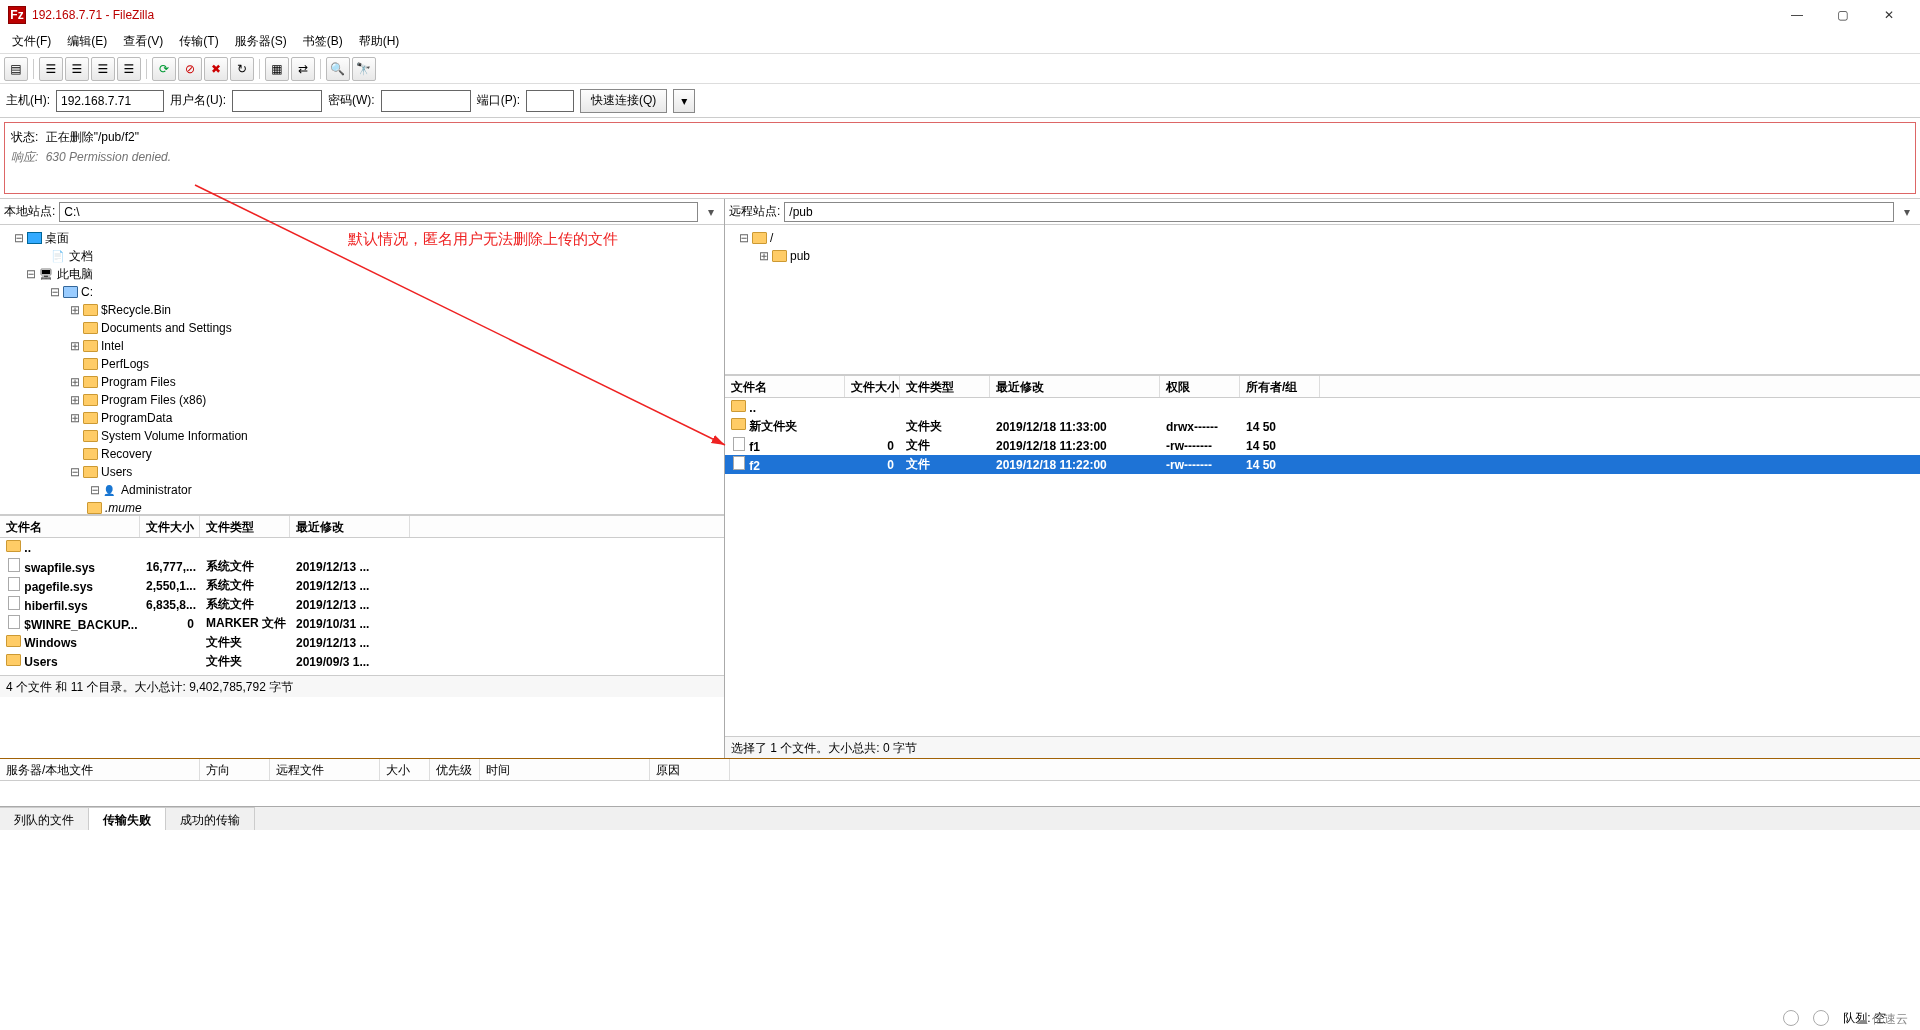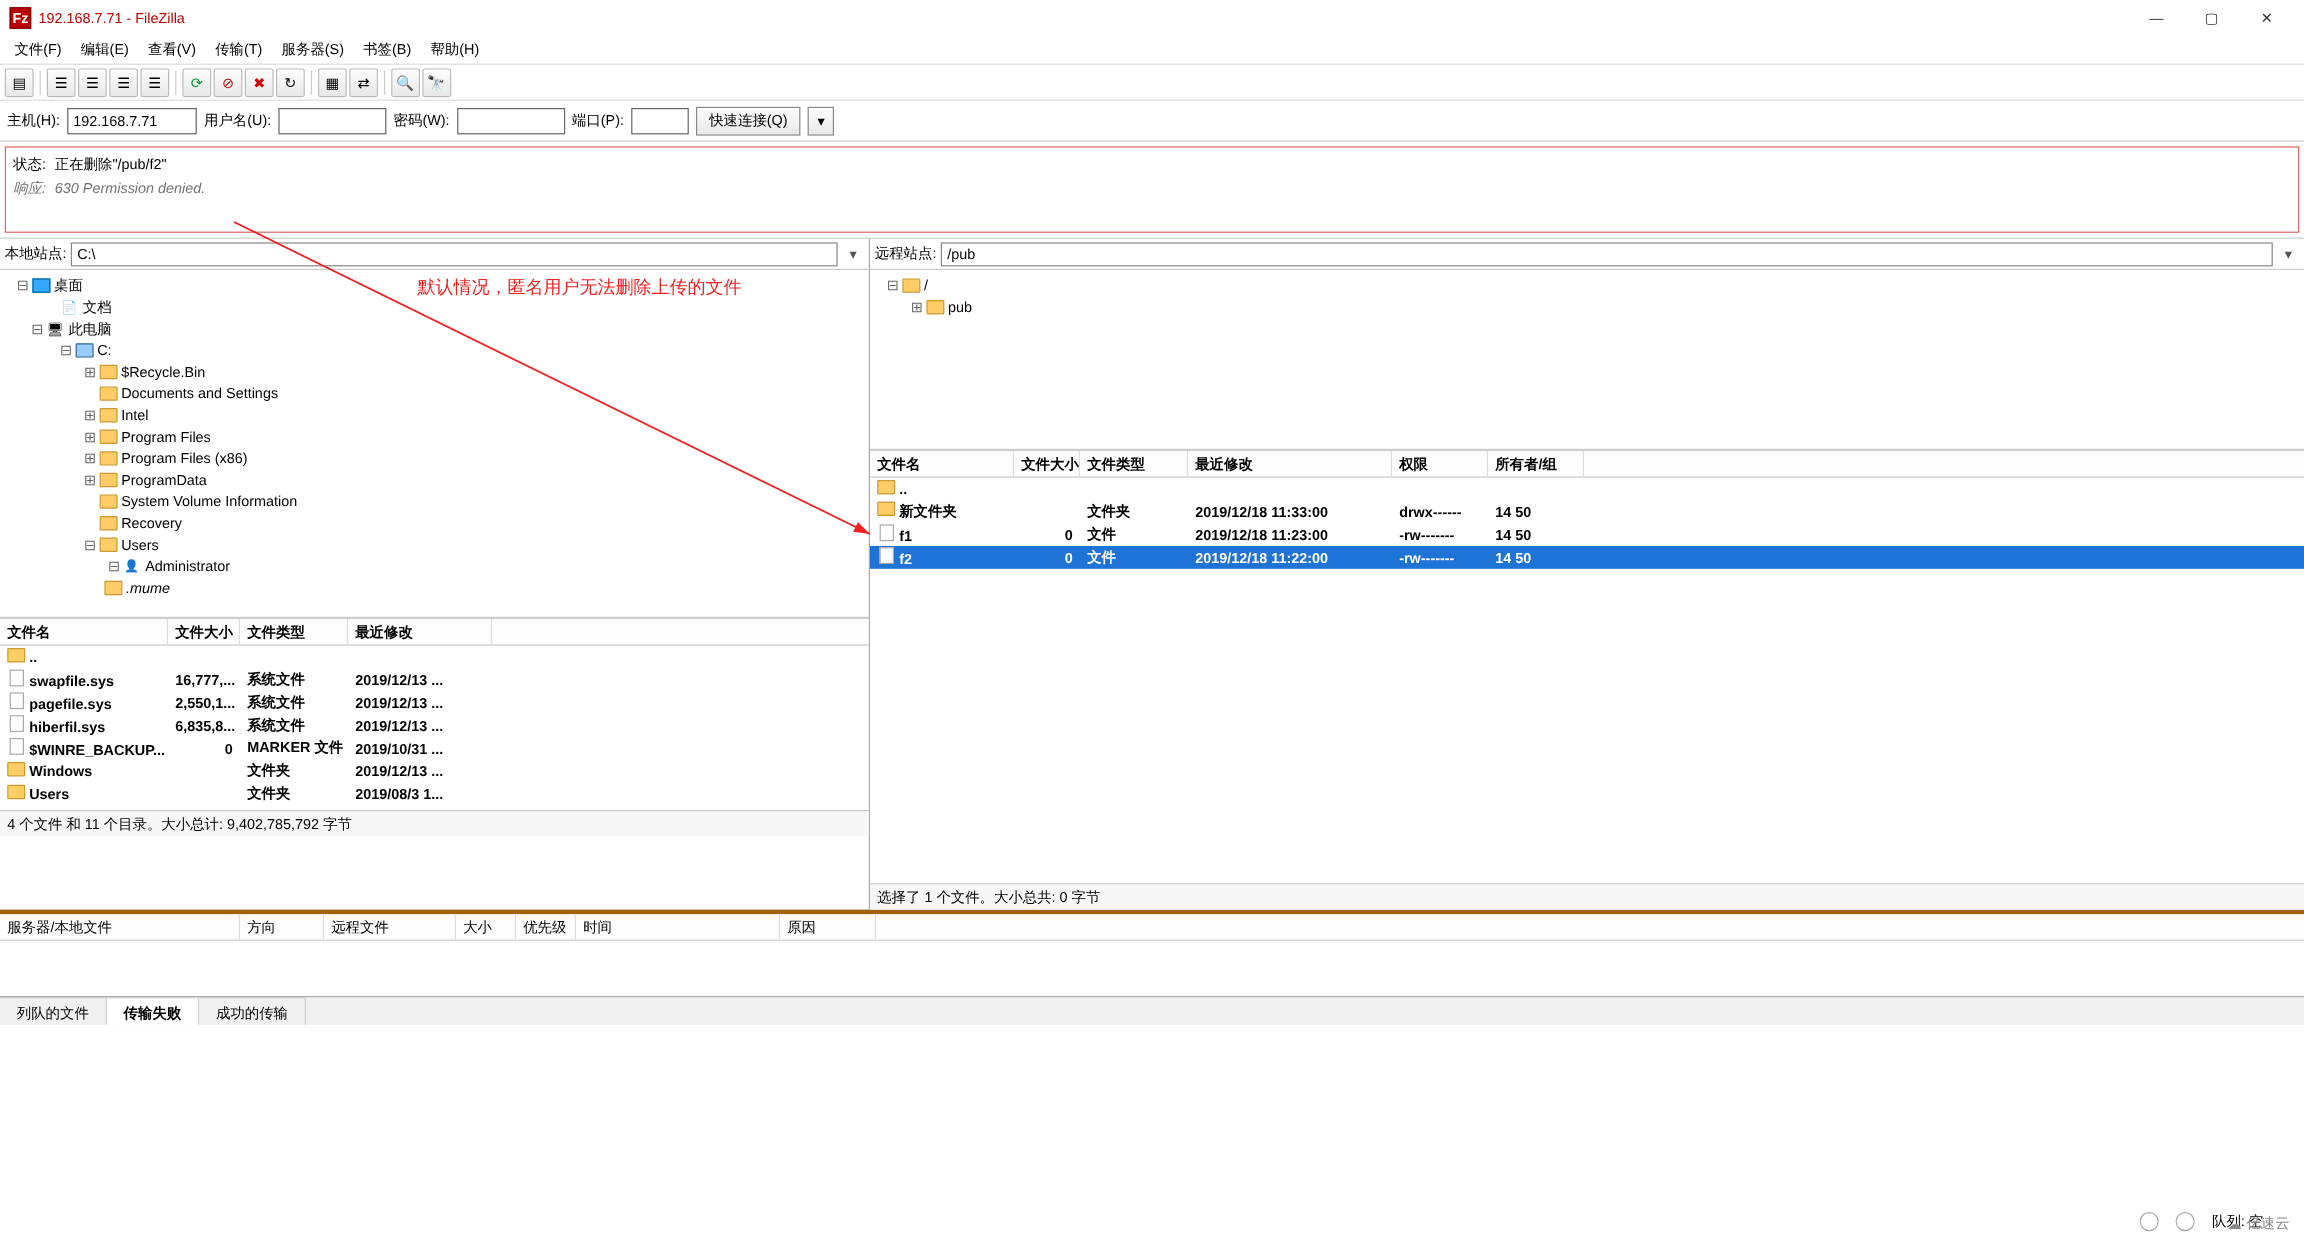--- a/index.html
+++ b/index.html
@@ -63,21 +63,21 @@
 .rows { flex: 1; overflow: auto; }
 .row { display: flex; height: 19px; align-items: center; }
 .row .cell { padding: 1px 6px; overflow: hidden; white-space: nowrap; }
 .row.selected { background: #1e73d6; color: #fff; }
 .row .fic { width: 15px; display: inline-flex; justify-content: center; }
 .file-ico::before { content: ""; display: inline-block; width: 10px; height: 12px; background: #fff; border: 1px solid #aaa; }
 
 .statusline { height: 22px; border-top: 1px solid #ccc; padding: 3px 6px; background: #f7f7f7; }
 
 
-.queue { height: 72px; border-top: 4px solid #a16207; }
+.queue { height: 48px; border-top: 1px solid #a16207; }
 .queue .cols { background: #fdfdfd; }
 
 
 .btabs { display: flex; height: 24px; border-top: 1px solid #aaa; background: #f0f0f0; }
 .btabs .tab { padding: 4px 14px; border-right: 1px solid #ccc; border-top: 1px solid #ccc; background: #f0f0f0; }
 .btabs .tab.active { background: #fff; font-weight: bold; }
 
 
 .statusbar { position: absolute; bottom: 0; right: 0; height: 24px; display: flex; align-items: center; gap: 14px; padding: 0 10px; }
 .statusbar .sicon { width: 16px; height: 16px; border: 1px solid #aaa; border-radius: 8px; }
@@ -197,20 +197,25 @@
           <span class="tw"></span>
           <span class="fico folder-ico"></span>
           <span>Documents and Settings</span>
         </div>
         <div class="node" style="padding-left: 68px;">
           <span class="tw">⊞</span>
           <span class="fico folder-ico"></span>
           <span>Intel</span>
         </div>
         <div class="node" style="padding-left: 68px;">
+          <span class="tw"></span>
+          <span class="fico folder-ico"></span>
+          <span>PerfLogs</span>
+        </div>
+        <div class="node" style="padding-left: 68px;">
           <span class="tw">⊞</span>
           <span class="fico folder-ico"></span>
           <span>Program Files</span>
         </div>
         <div class="node" style="padding-left: 68px;">
           <span class="tw">⊞</span>
           <span class="fico folder-ico"></span>
           <span>Program Files (x86)</span>
         </div>
         <div class="node" style="padding-left: 68px;">
@@ -285,21 +290,21 @@
           <div class="row">
             <div class="cell" style="width: 140px;"><span class="fic folder-ico"></span><span> Windows</span></div>
             <div class="cell" style="width: 60px; text-align: right;"></div>
             <div class="cell" style="width: 90px;">文件夹</div>
             <div class="cell" style="width: 120px;">2019/12/13 ...</div>
           </div>
           <div class="row">
             <div class="cell" style="width: 140px;"><span class="fic folder-ico"></span><span> Users</span></div>
             <div class="cell" style="width: 60px; text-align: right;"></div>
             <div class="cell" style="width: 90px;">文件夹</div>
-            <div class="cell" style="width: 120px;">2019/08/3 1...</div>
+            <div class="cell" style="width: 120px;">2019/09/3 1...</div>
           </div>
         </div>
     </div>
     <div class="statusline">4 个文件 和 11 个目录。大小总计: 9,402,785,792 字节</div>
   </div>
 
   <div class="pane right">
     <div class="pathbar">
       <span>远程站点:</span>
       <input value="/pub" style="">

